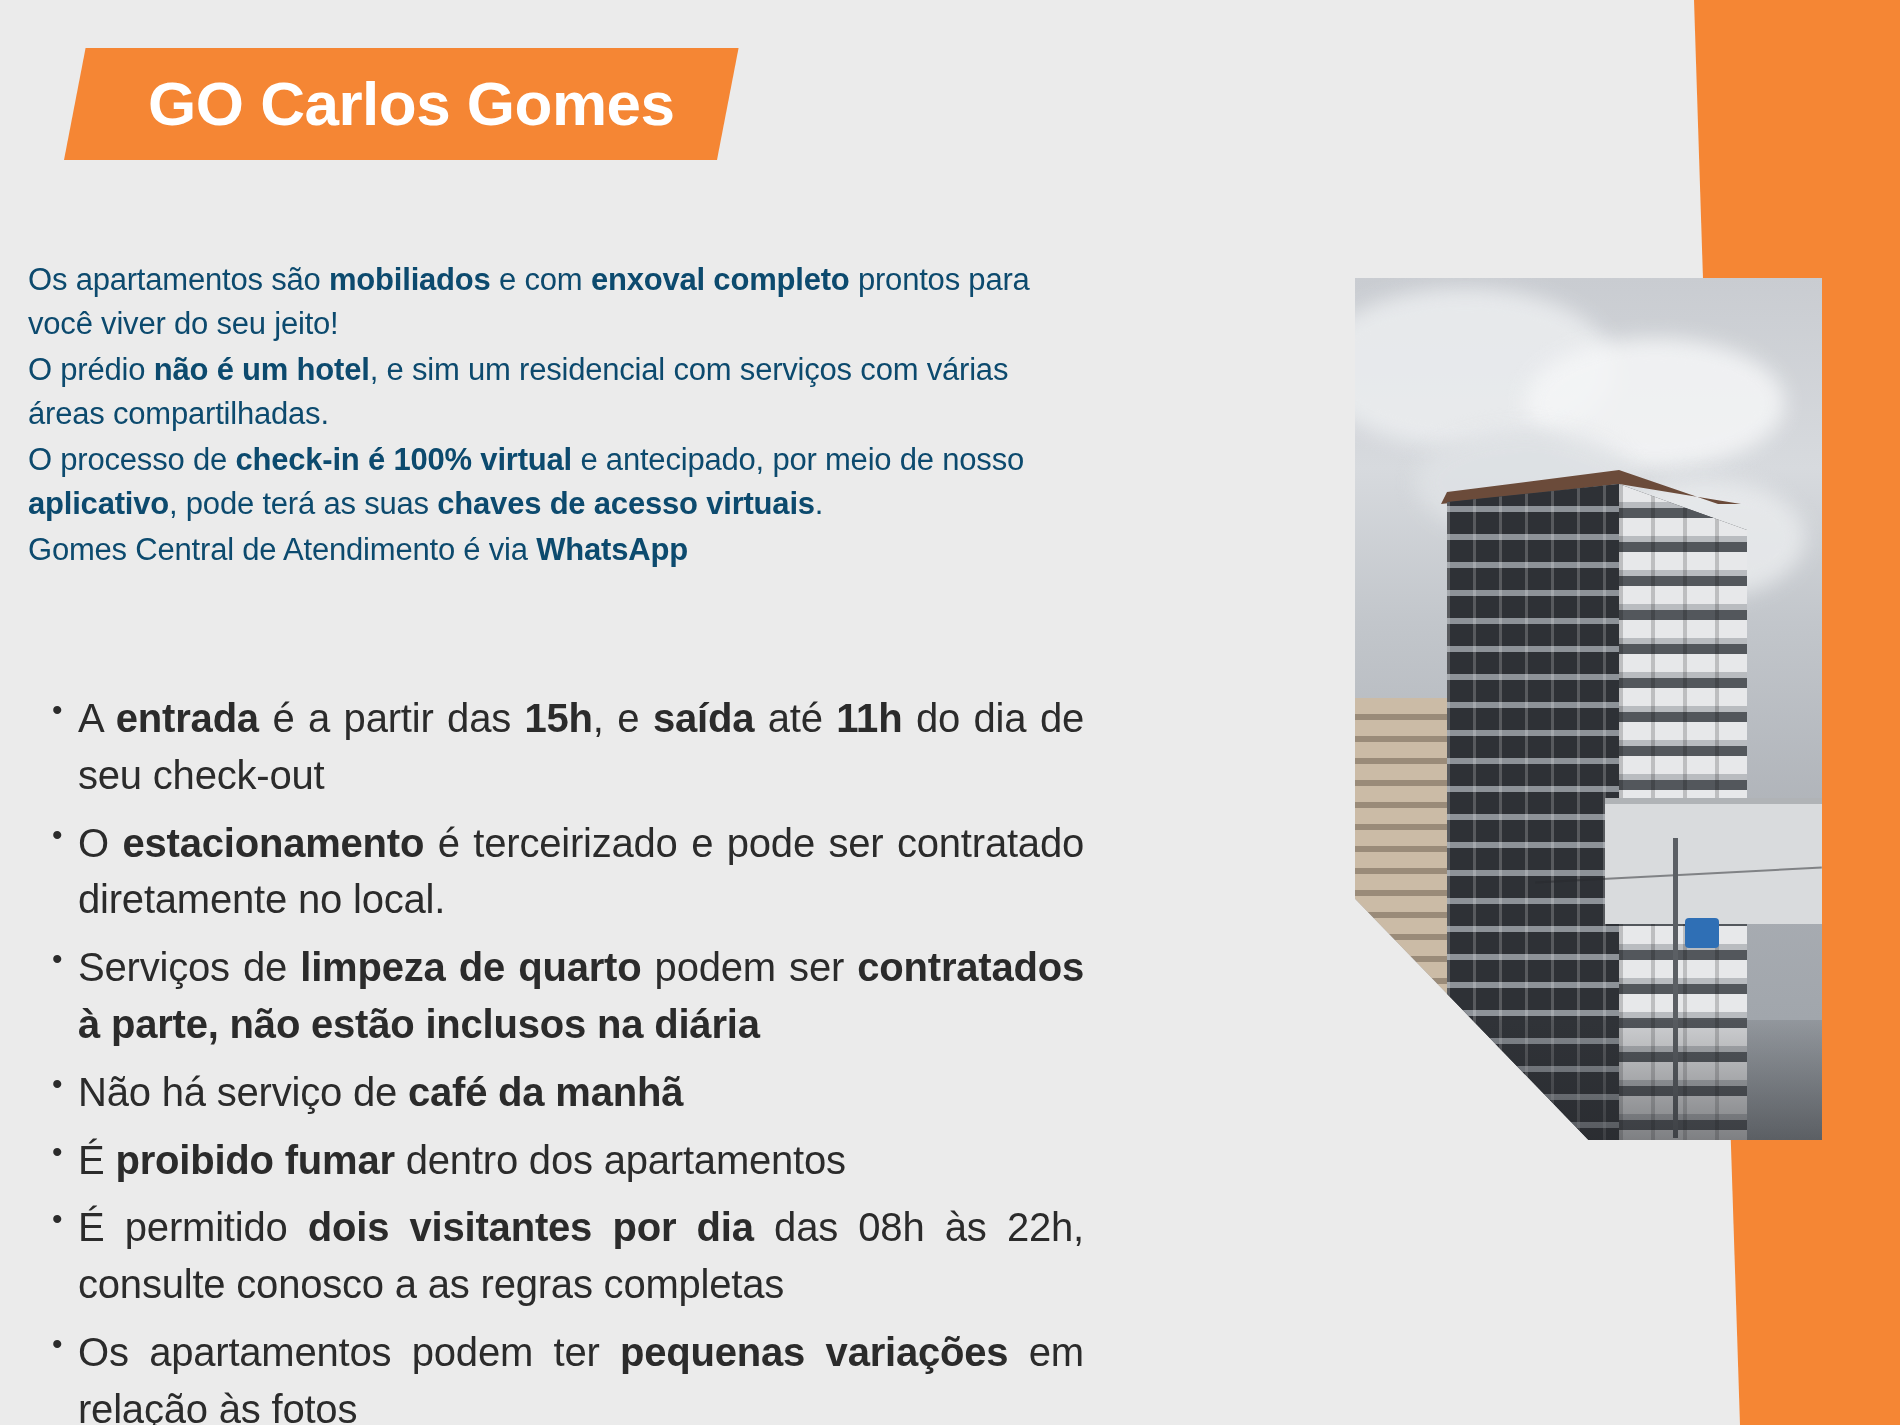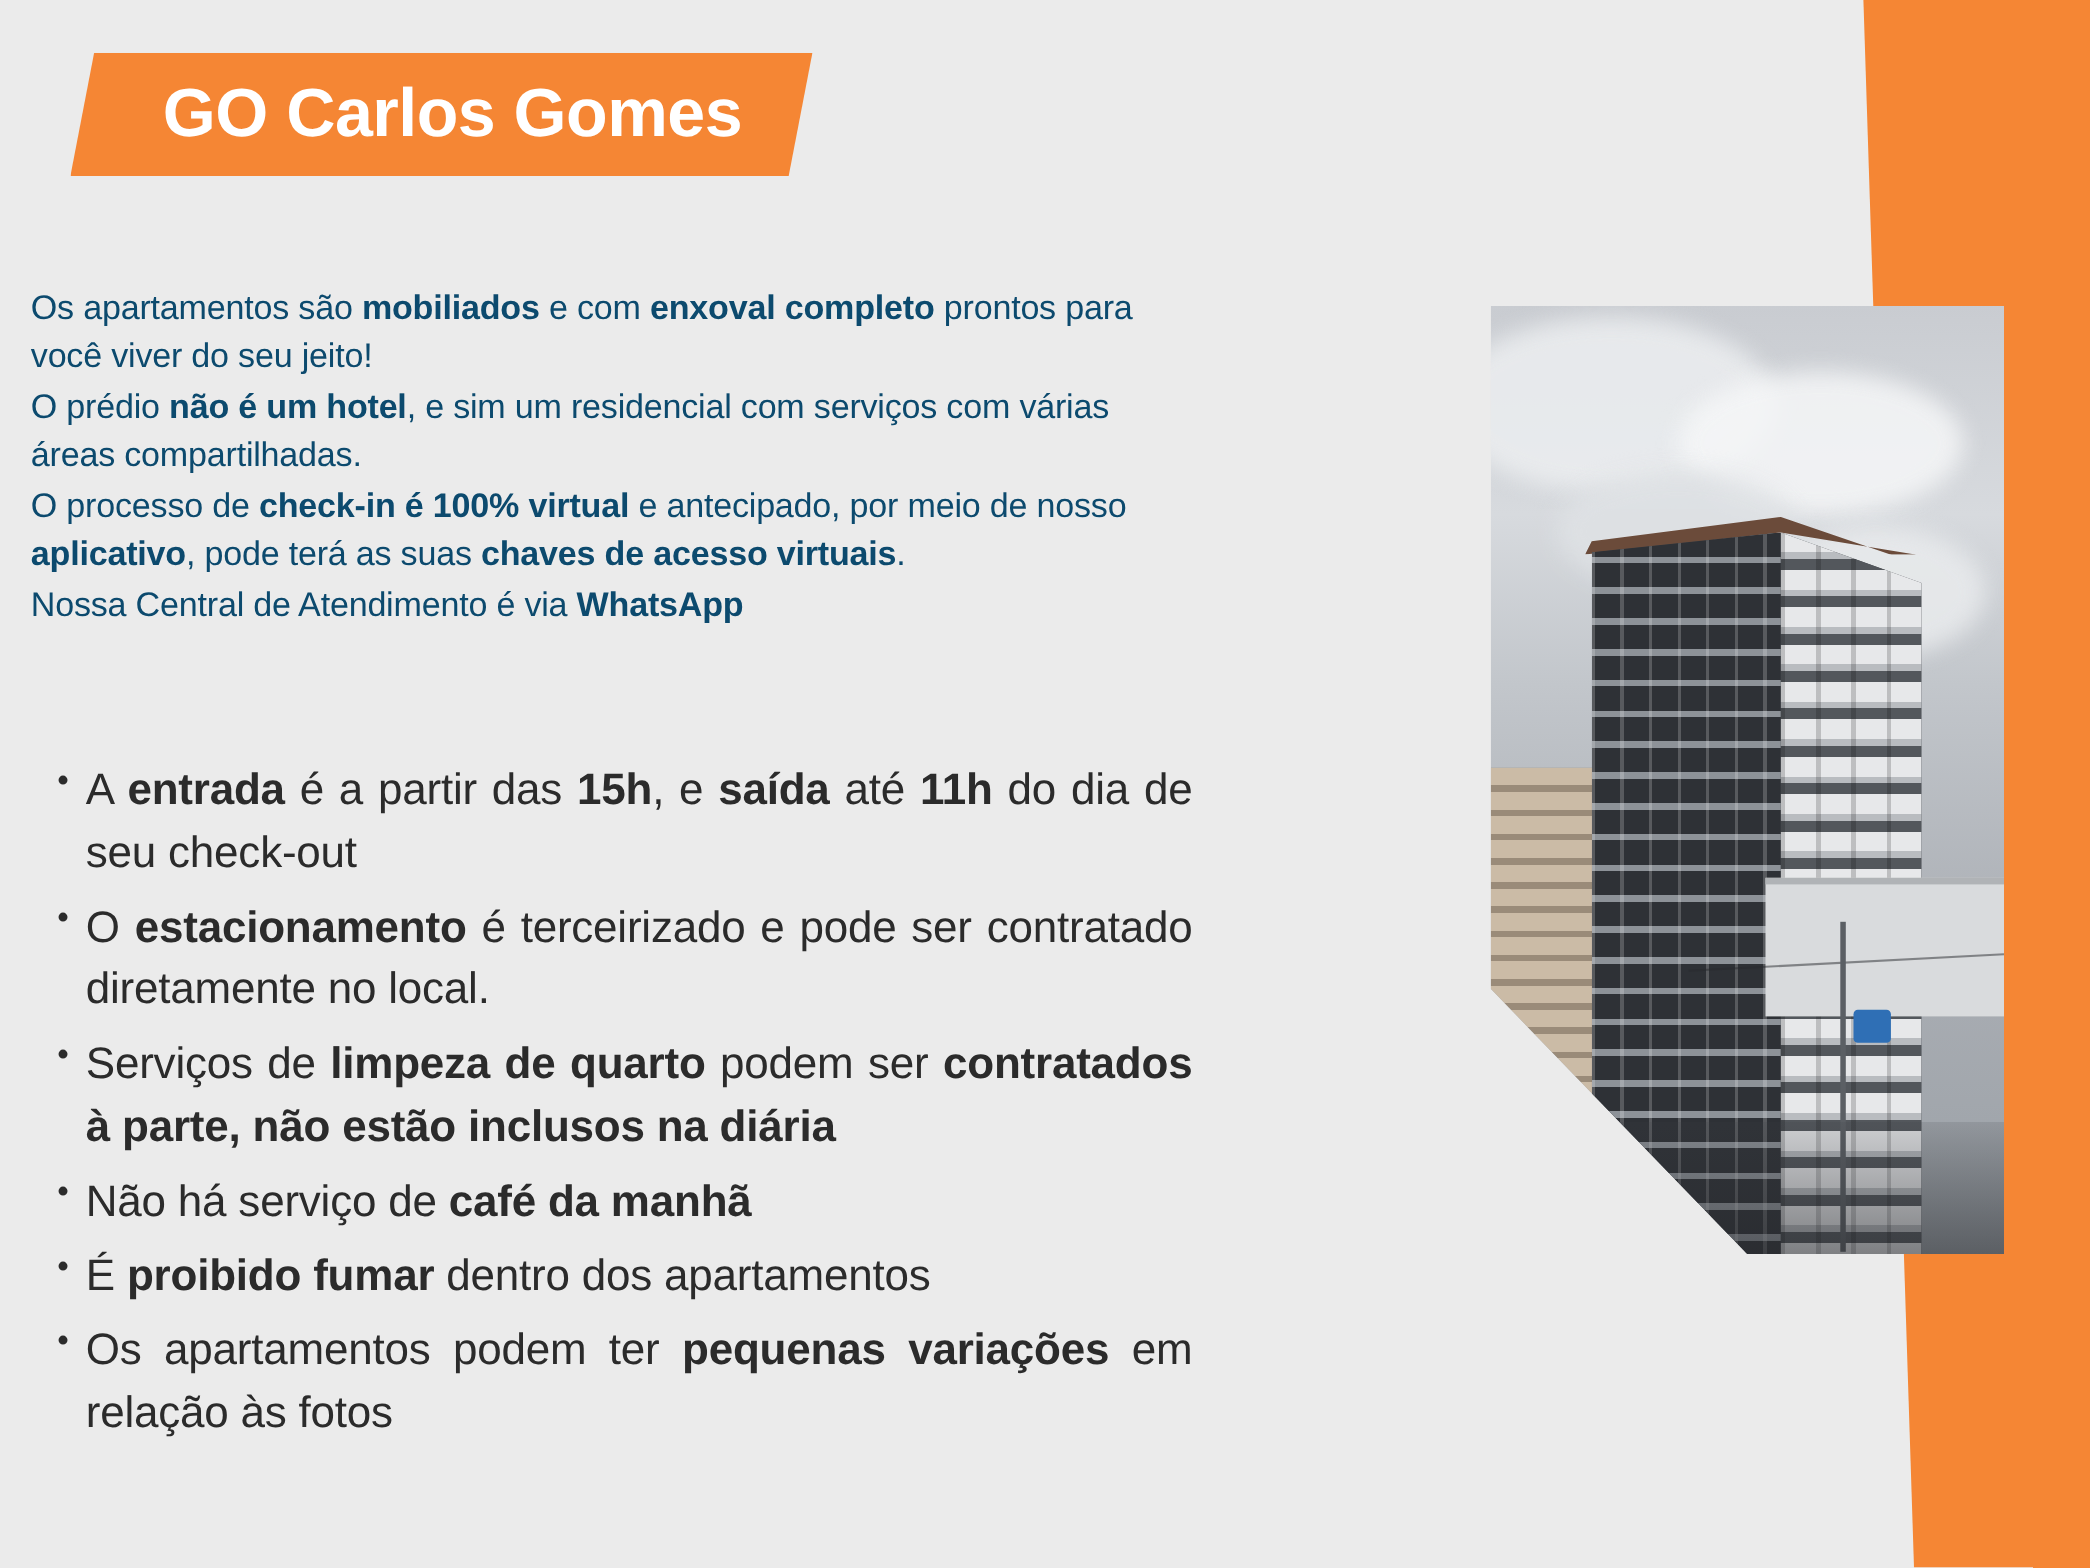--- a/index.html
+++ b/index.html
@@ -266,29 +266,30 @@
 <div class="title-banner">
   <div class="title-banner-shape">
     <div class="title-text">GO Carlos Gomes</div>
   </div>
 </div>
 
 <div class="content">
     <p class="para"><span>Os apartamentos  são </span><b>mobiliados</b><span> e com </span><b>enxoval completo</b><span> prontos para você viver do seu jeito!</span></p>
     <p class="para"><span>O prédio </span><b>não é um hotel</b><span>, e sim um residencial com serviços com várias áreas compartilhadas.</span></p>
     <p class="para"><span>O processo de </span><b>check-in é 100% virtual</b><span> e antecipado, por meio de nosso </span><b>aplicativo</b><span>, pode terá as suas </span><b>chaves de acesso virtuais</b><span>.</span></p>
-    <p class="para"><span>Nossa Central de Atendimento é via </span><b>WhatsApp</b></p>
+    <p class="para"><span>Gomes Central de Atendimento é via </span><b>WhatsApp</b></p>
   </div>
 
 <ul class="bullets">
     <li><span>A </span><b>entrada</b><span> é a partir das </span><b>15h</b><span>, e </span><b>saída</b><span> até </span><b>11h</b><span> do dia de seu check-out</span></li>
     <li><span>O </span><b>estacionamento</b><span> é terceirizado e pode ser contratado diretamente no local.</span></li>
     <li><span>Serviços de </span><b>limpeza de quarto</b><span> podem ser </span><b>contratados à parte, não estão inclusos na diária</b></li>
     <li><span>Não há serviço de </span><b>café da manhã</b></li>
     <li><span>É </span><b>proibido fumar</b><span> dentro dos apartamentos</span></li>
+    <li><span>É permitido </span><b>dois visitantes por dia</b><span> das 08h às 22h, consulte conosco a as regras completas</span></li>
     <li><span>Os apartamentos podem ter </span><b>pequenas variações</b><span> em relação às fotos</span></li>
   </ul>
 
 <div class="photo-wrap">
   <div class="photo">
     <div class="cloud c1"></div>
     <div class="cloud c2"></div>
     <div class="cloud c3"></div>
     <div class="cloud c4"></div>
     <div class="neighbor"></div>

